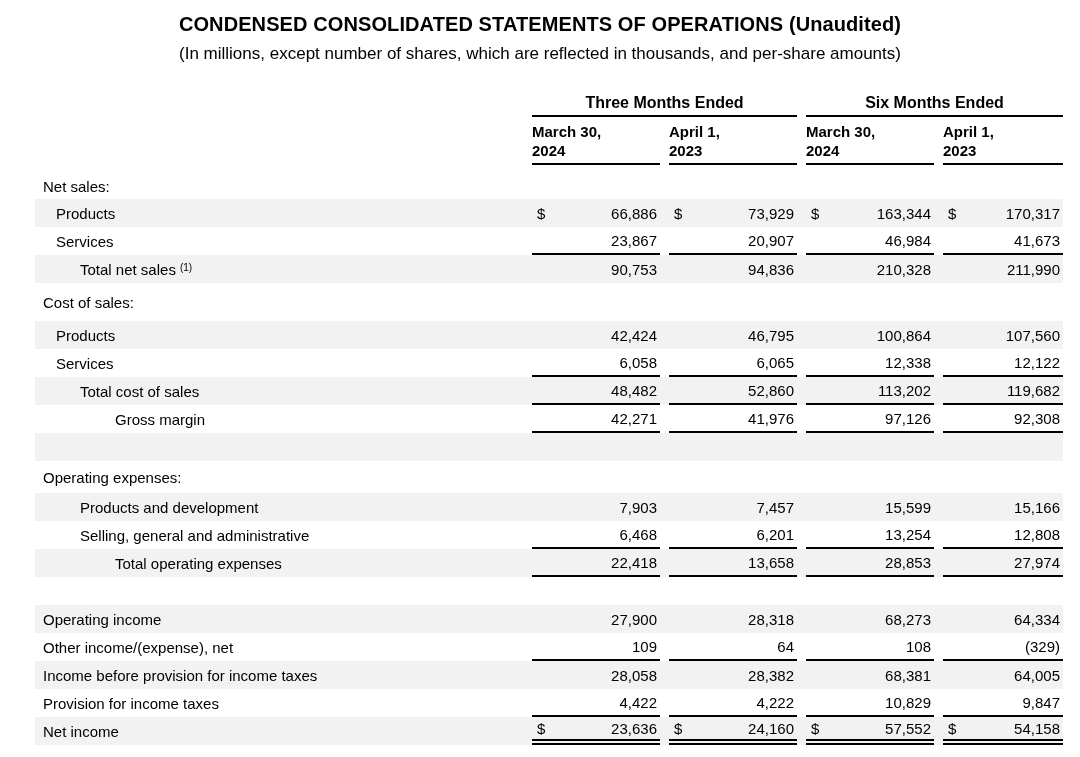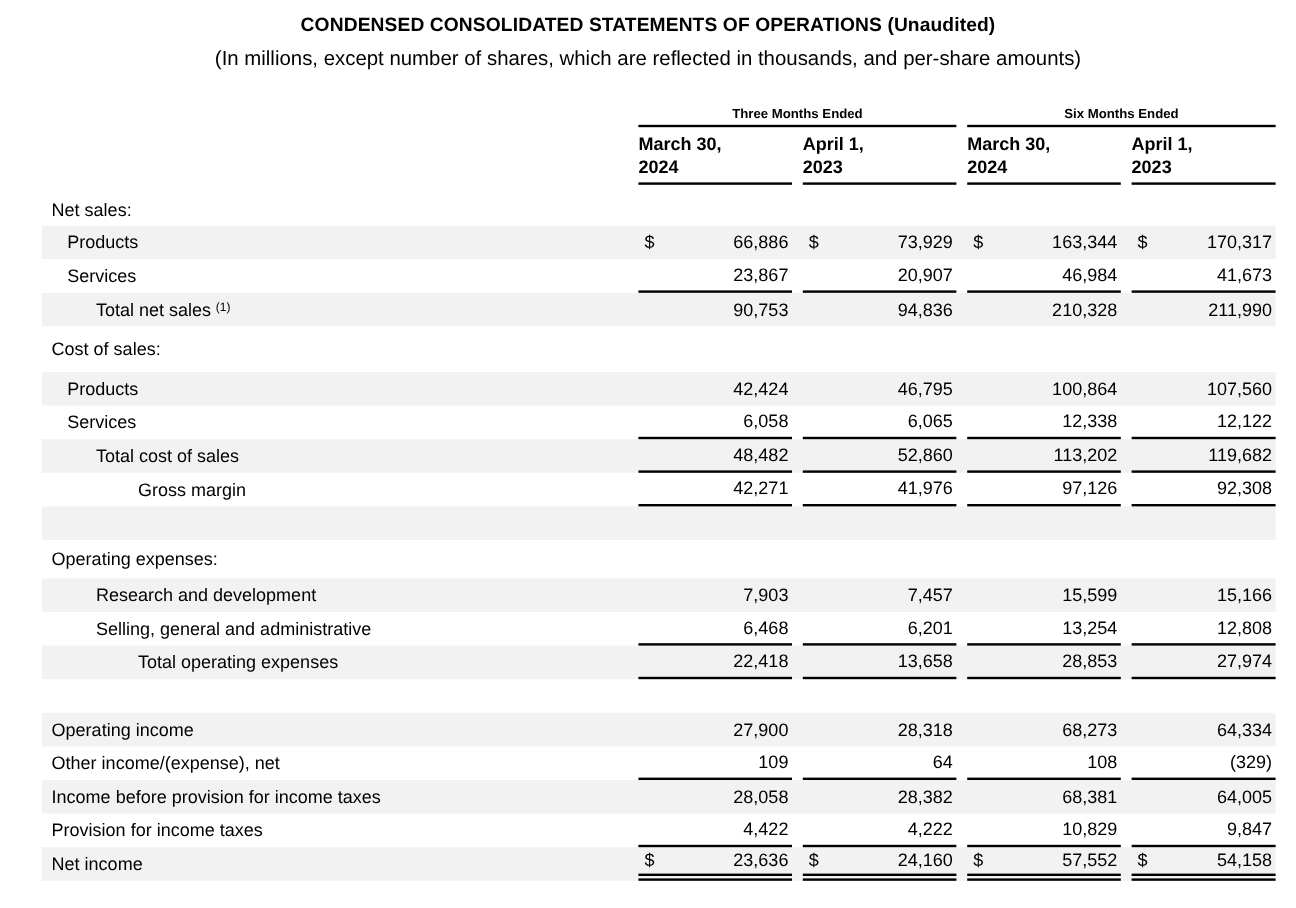--- a/index.html
+++ b/index.html
@@ -1,32 +1,32 @@
 <!DOCTYPE html>
 <html><head>
 <meta charset="utf-8">
 <style>
   * { margin:0; padding:0; box-sizing:border-box; }
   html,body { background:#ffffff; }
   body { font-family:"Liberation Sans", sans-serif; color:#000; }
   .page { width:1080px; height:757px; background:#fff; overflow:hidden; position:relative; }
 
-  .title { text-align:center; font-weight:bold; font-size:16px; padding-top:13px; letter-spacing:.1px; }
+  .title { text-align:center; font-weight:bold; font-size:20px; padding-top:13px; letter-spacing:.1px; }
   .subtitle { text-align:center; font-size:17px; margin-top:8px; }
 
   .table { margin:30px 17px 0 12px; }
 
   .hgrid, .row {
     display:grid;
     grid-template-columns: 1fr 128px 128px 128px 120px;
     column-gap:9px;
   }
 
   .group-label {
-    font-weight:bold; font-size:11px; text-align:center;
+    font-weight:bold; font-size:16px; text-align:center;
     border-bottom:2px solid #000; padding-bottom:3px;
   }
   .group1 { grid-column: 2 / span 2; }
   .group2 { grid-column: 4 / span 2; }
 
   .dates { margin-top:5px; }
   .date-head {
     font-weight:bold; font-size:15px; text-align:left; line-height:19px;
     border-bottom:2px solid #000; padding-bottom:3px;
   }
@@ -254,21 +254,21 @@
             <span class="num"></span>
           </div>
           <div class="cell-val">
             <span class="num"></span>
           </div>
           <div class="cell-val">
             <span class="num"></span>
           </div>
         </div>
         <div class="row shaded">
-          <div class="cell-label ind2">Research and development</div>
+          <div class="cell-label ind2">Products and development</div>
           <div class="cell-val">
             <span class="num">7,903</span>
           </div>
           <div class="cell-val">
             <span class="num">7,457</span>
           </div>
           <div class="cell-val">
             <span class="num">15,599</span>
           </div>
           <div class="cell-val">

